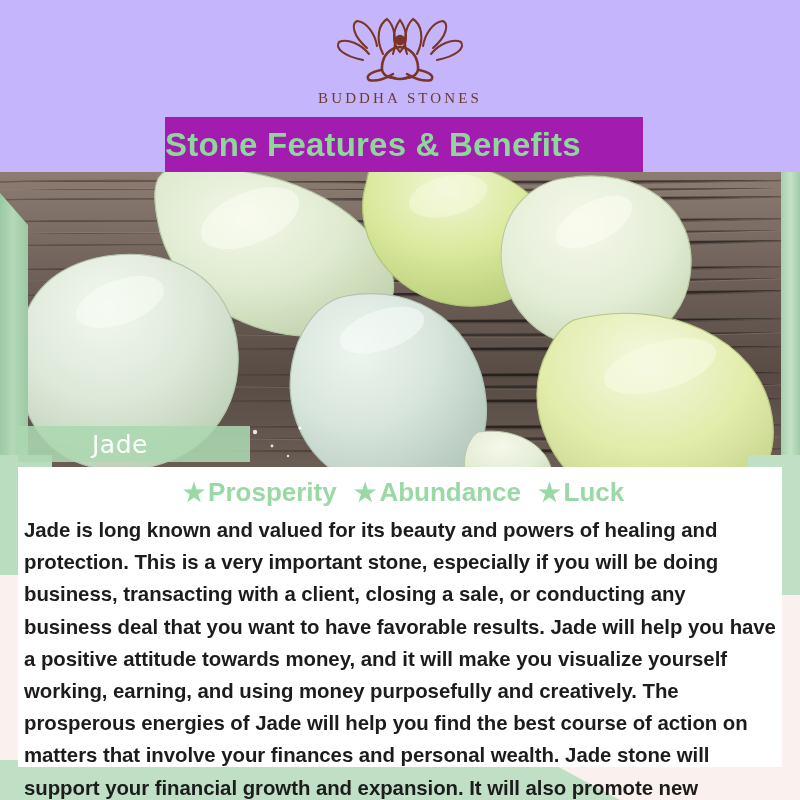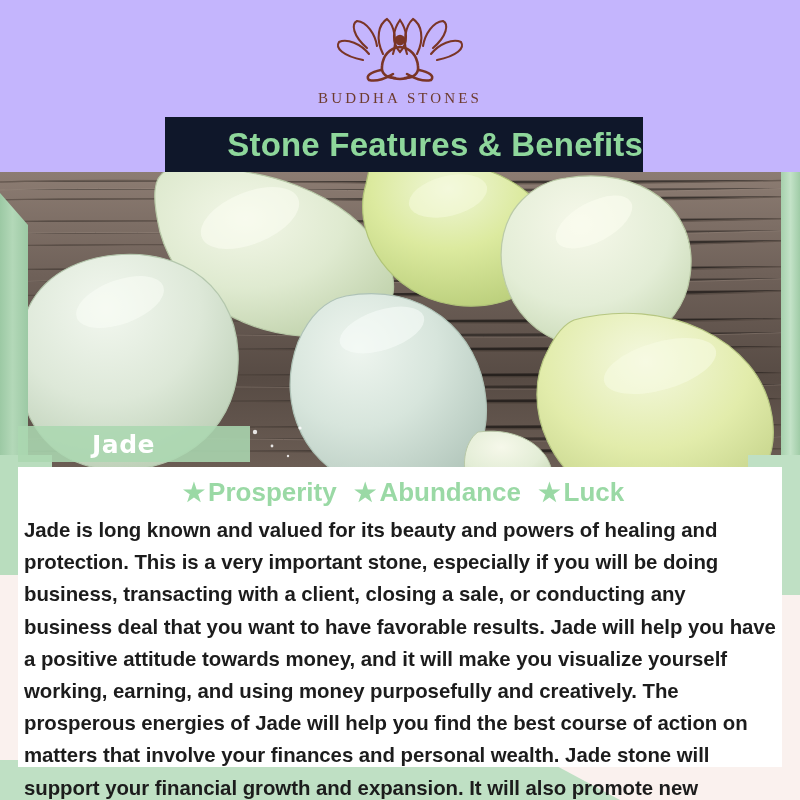--- a/index.html
+++ b/index.html
@@ -43,40 +43,40 @@
   }
   .deco-bottom{
     left:0;top:760px;width:620px;height:40px;
     background:#bfe0c4;
     clip-path:polygon(0 0, 88% 0, 100% 100%, 0 100%);
   }
 
   
   .title-plate{
     position:absolute;left:165px;top:117px;width:478px;height:55px;
-    background:#0f172a;z-index:7;display:flex;align-items:center;justify-content:flex-end;
+    background:#a21caf;z-index:7;display:flex;align-items:center;justify-content:flex-start;
   }
   .title-text{
     font-family:"Liberation Sans Narrow","Liberation Sans", sans-serif;
     font-weight:bold;font-size:33px;letter-spacing:0.2px;
     color:#8ed79b;white-space:nowrap;transform:scaleX(1.0);
   }
 
   
   .photo{position:absolute;left:0;top:170px;width:800px;height:297px;overflow:hidden;z-index:1;background:#6d5d55;}
   .photo svg{display:block;width:800px;height:297px;}
 
   
   .jade-band{
     position:absolute;left:18px;top:426px;width:232px;height:36px;
     background:rgba(171,215,177,0.88);z-index:5;
     display:flex;align-items:center;
   }
   .jade-label{
-    margin-left:74px;color:#ffffff;font-weight:bold;font-size:25px;letter-spacing:0.5px;
+    margin-left:74px;color:#ffffff;font-weight:normal;font-size:25px;letter-spacing:0.5px;
     font-family:"DejaVu Sans", sans-serif;
   }
 
   
   .content{
     position:absolute;left:18px;top:467px;width:764px;height:300px;
     background:#ffffff;z-index:4;
   }
   .keywords{
     margin:0;padding:10px 0 2px 7px;text-align:center;

